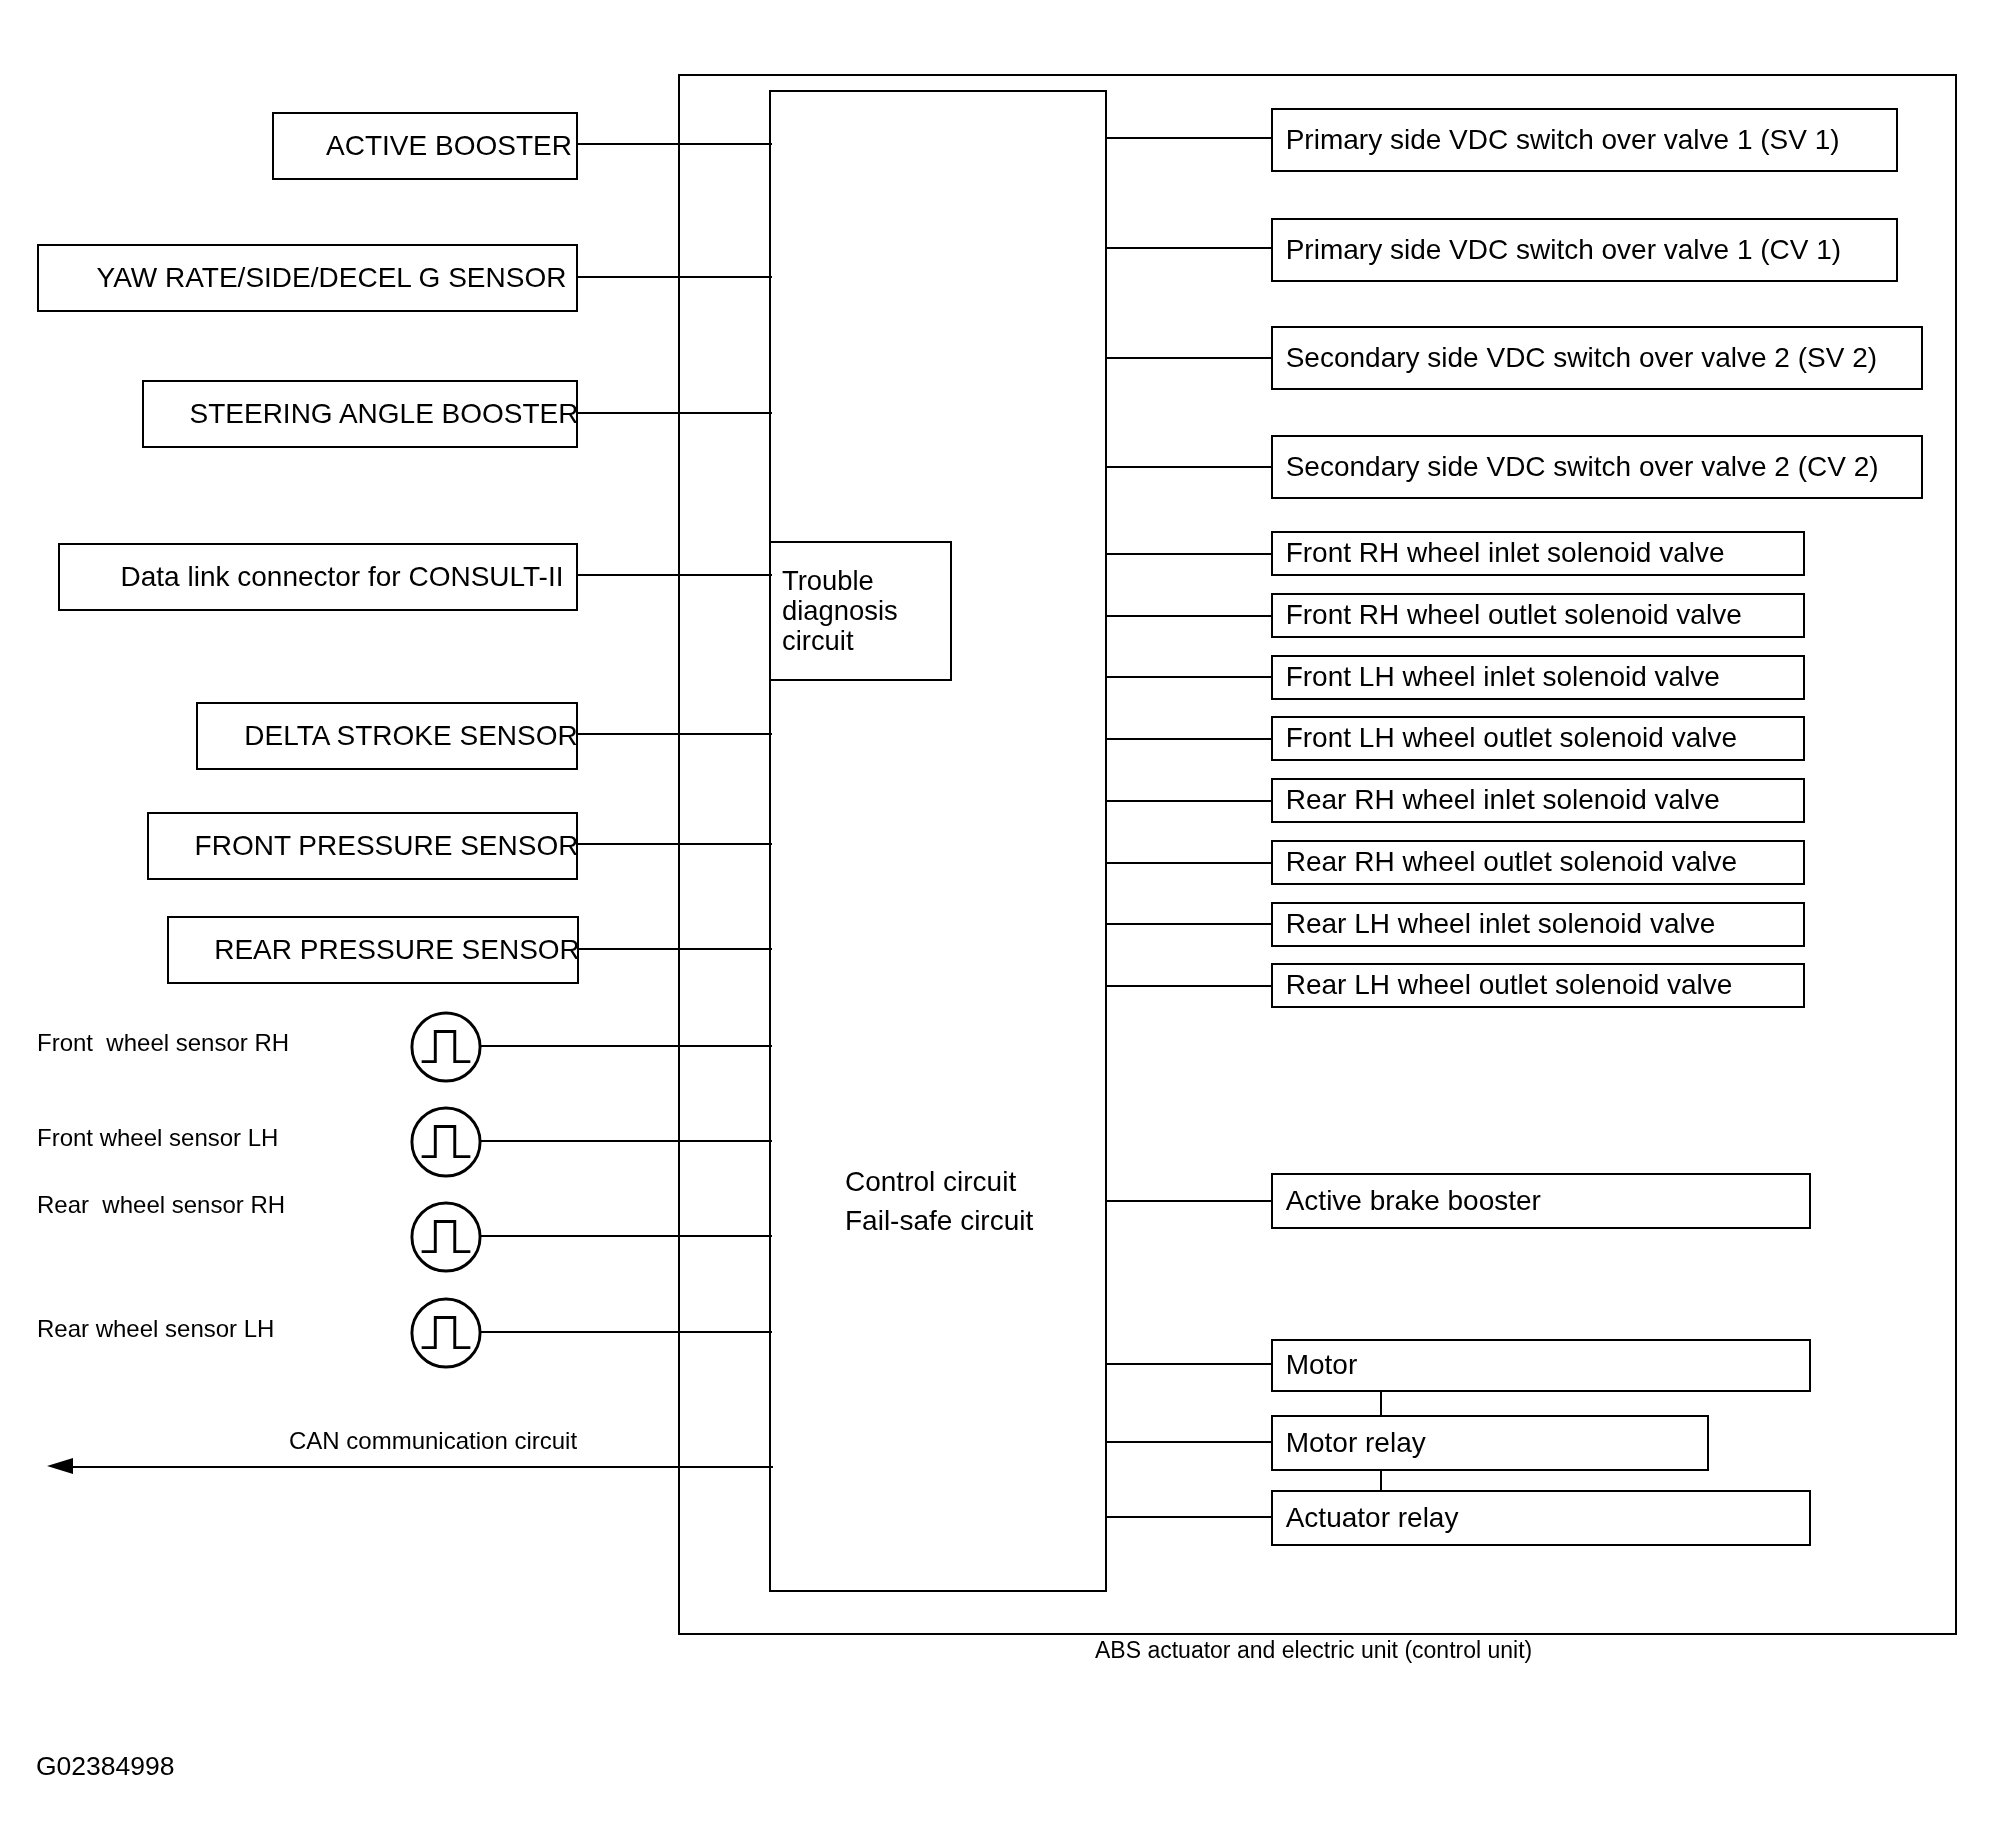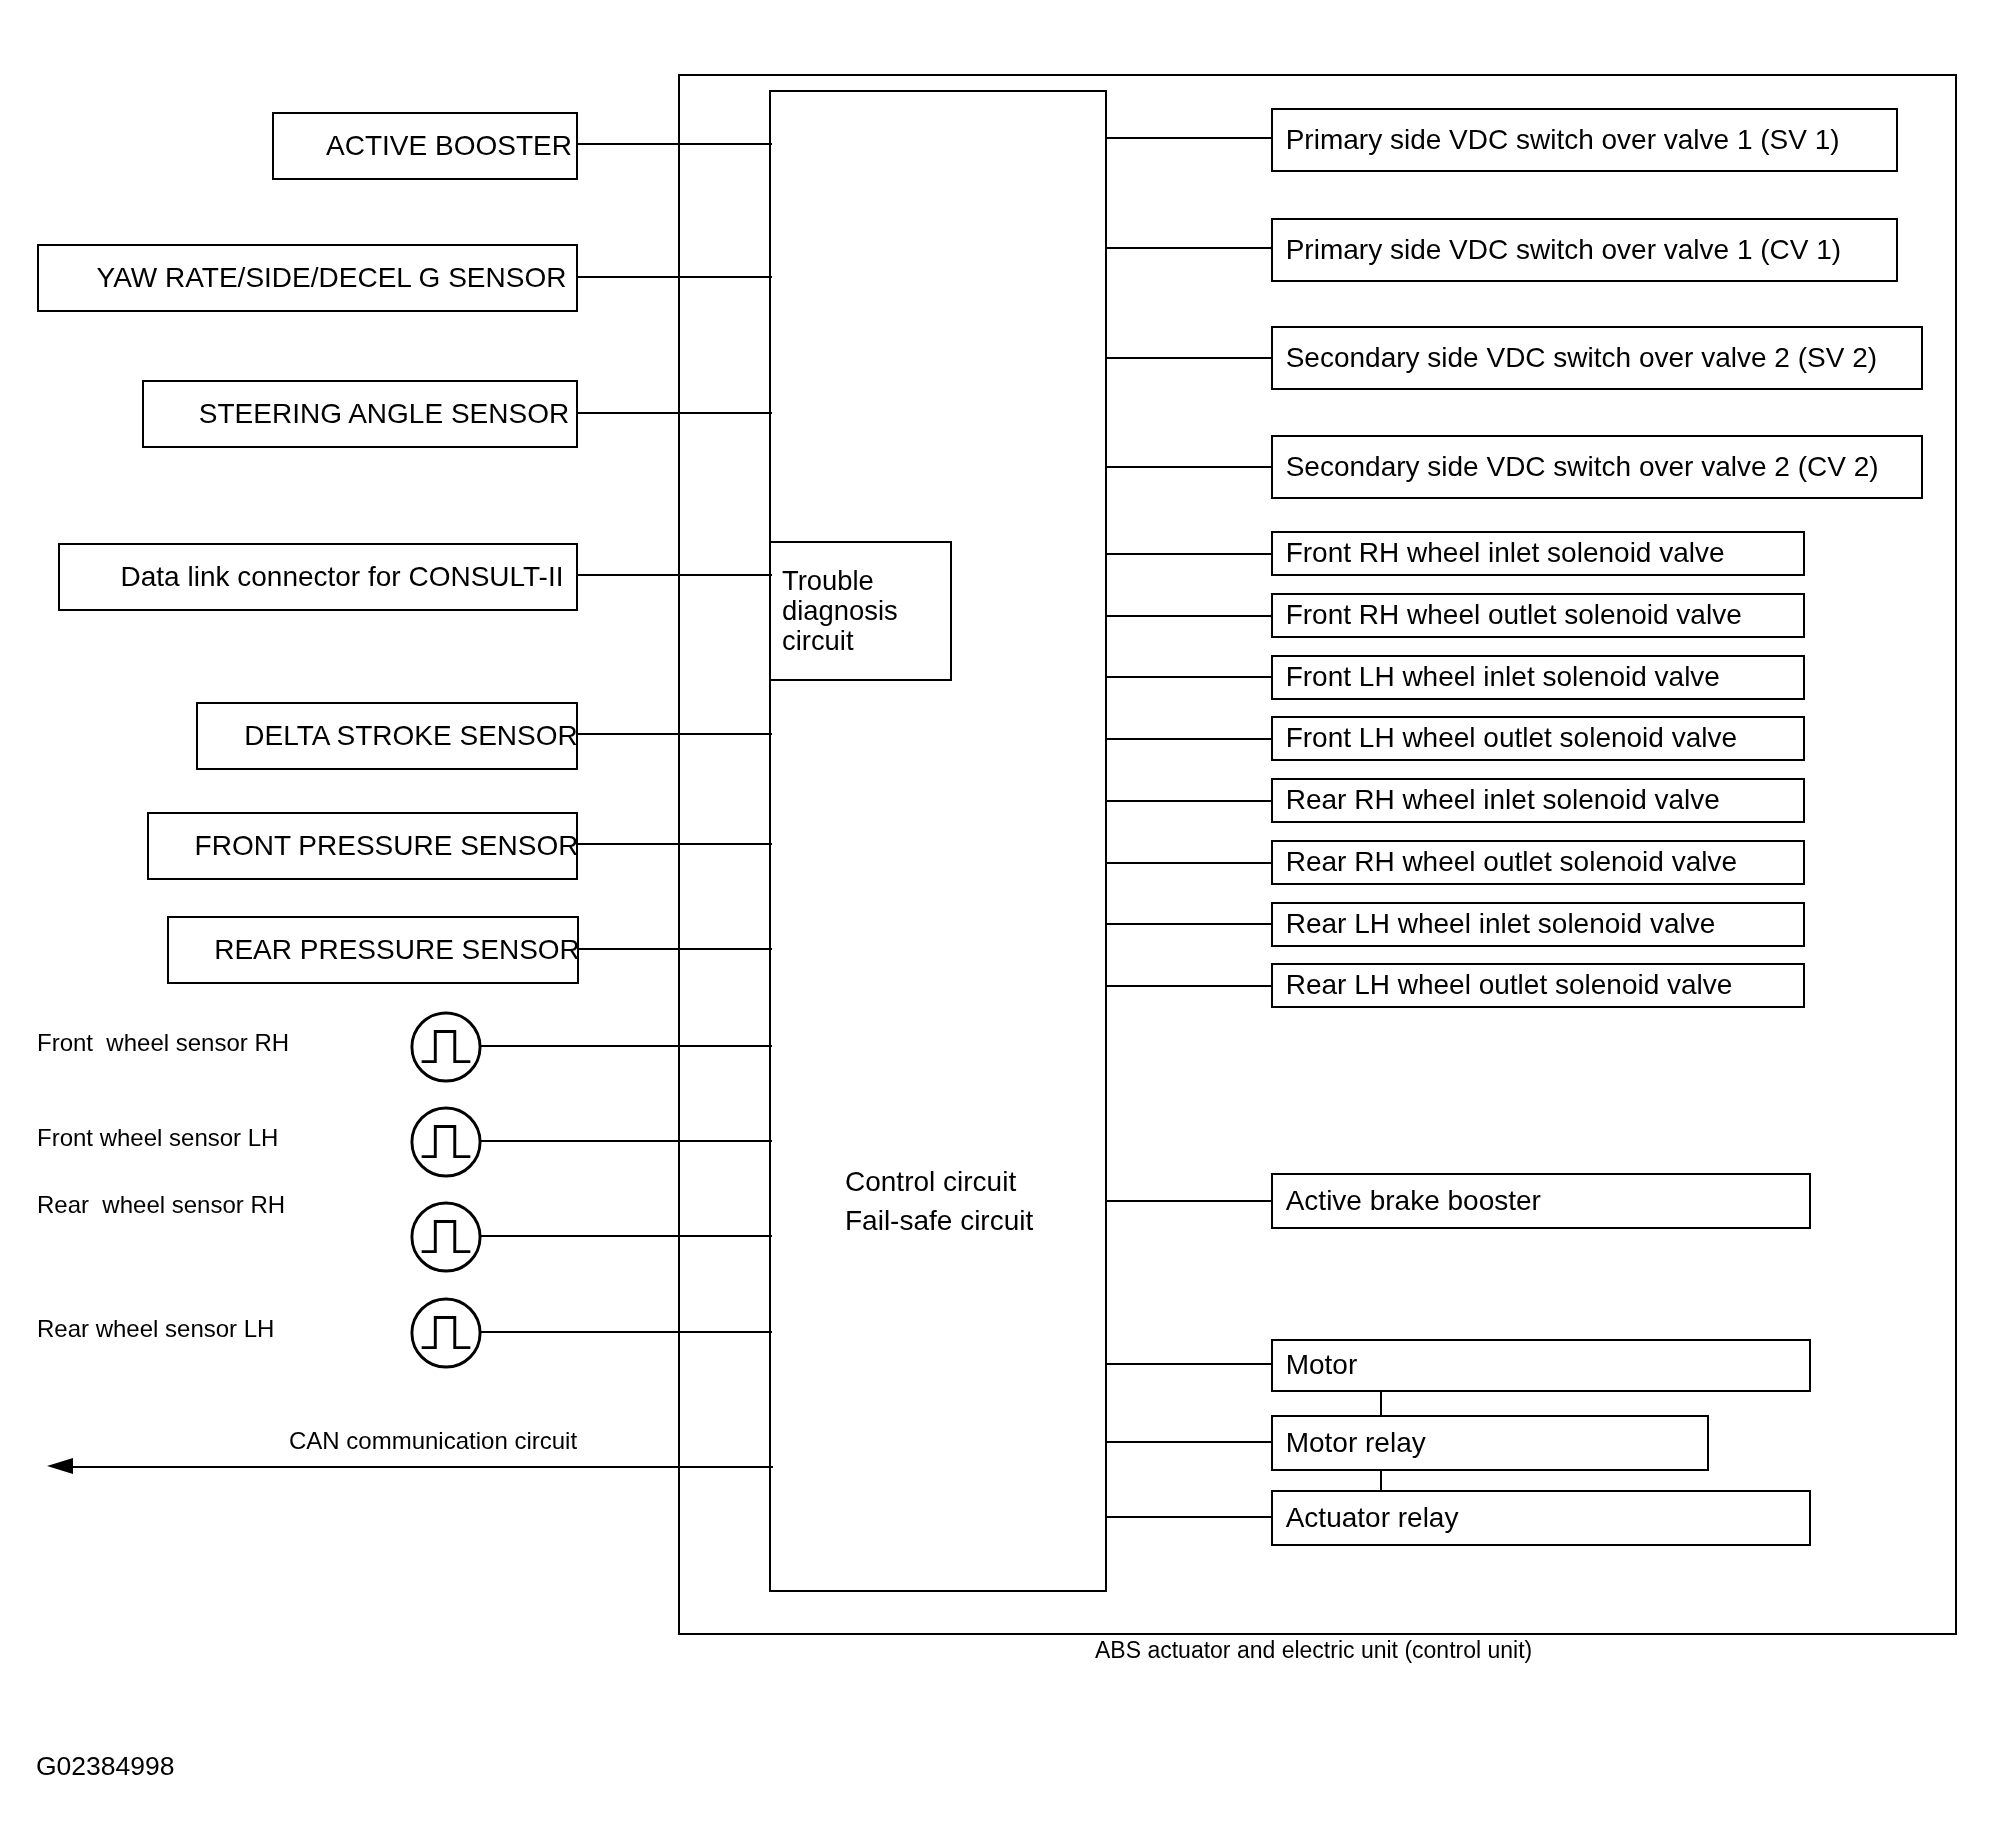--- a/index.html
+++ b/index.html
@@ -47,21 +47,21 @@
 
   <div class="box" style="left:769px;top:90px;width:338px;height:1502px;"></div>
 
   <div class="box center" style="left:272px;top:112px;width:306px;height:68px;">
     <span>ACTIVE BOOSTER</span>
   </div>
   <div class="box center" style="left:37px;top:244px;width:541px;height:68px;">
     <span>YAW RATE/SIDE/DECEL G SENSOR</span>
   </div>
   <div class="box center" style="left:142px;top:380px;width:436px;height:68px;">
-    <span>STEERING ANGLE SENSOR</span>
+    <span>STEERING ANGLE BOOSTER</span>
   </div>
   <div class="box center" style="left:58px;top:543px;width:520px;height:68px;">
     <span>Data link connector for CONSULT-II</span>
   </div>
   <div class="box center" style="left:196px;top:702px;width:382px;height:68px;">
     <span>DELTA STROKE SENSOR</span>
   </div>
   <div class="box center" style="left:147px;top:812px;width:431px;height:68px;">
     <span>FRONT PRESSURE SENSOR</span>
   </div>

